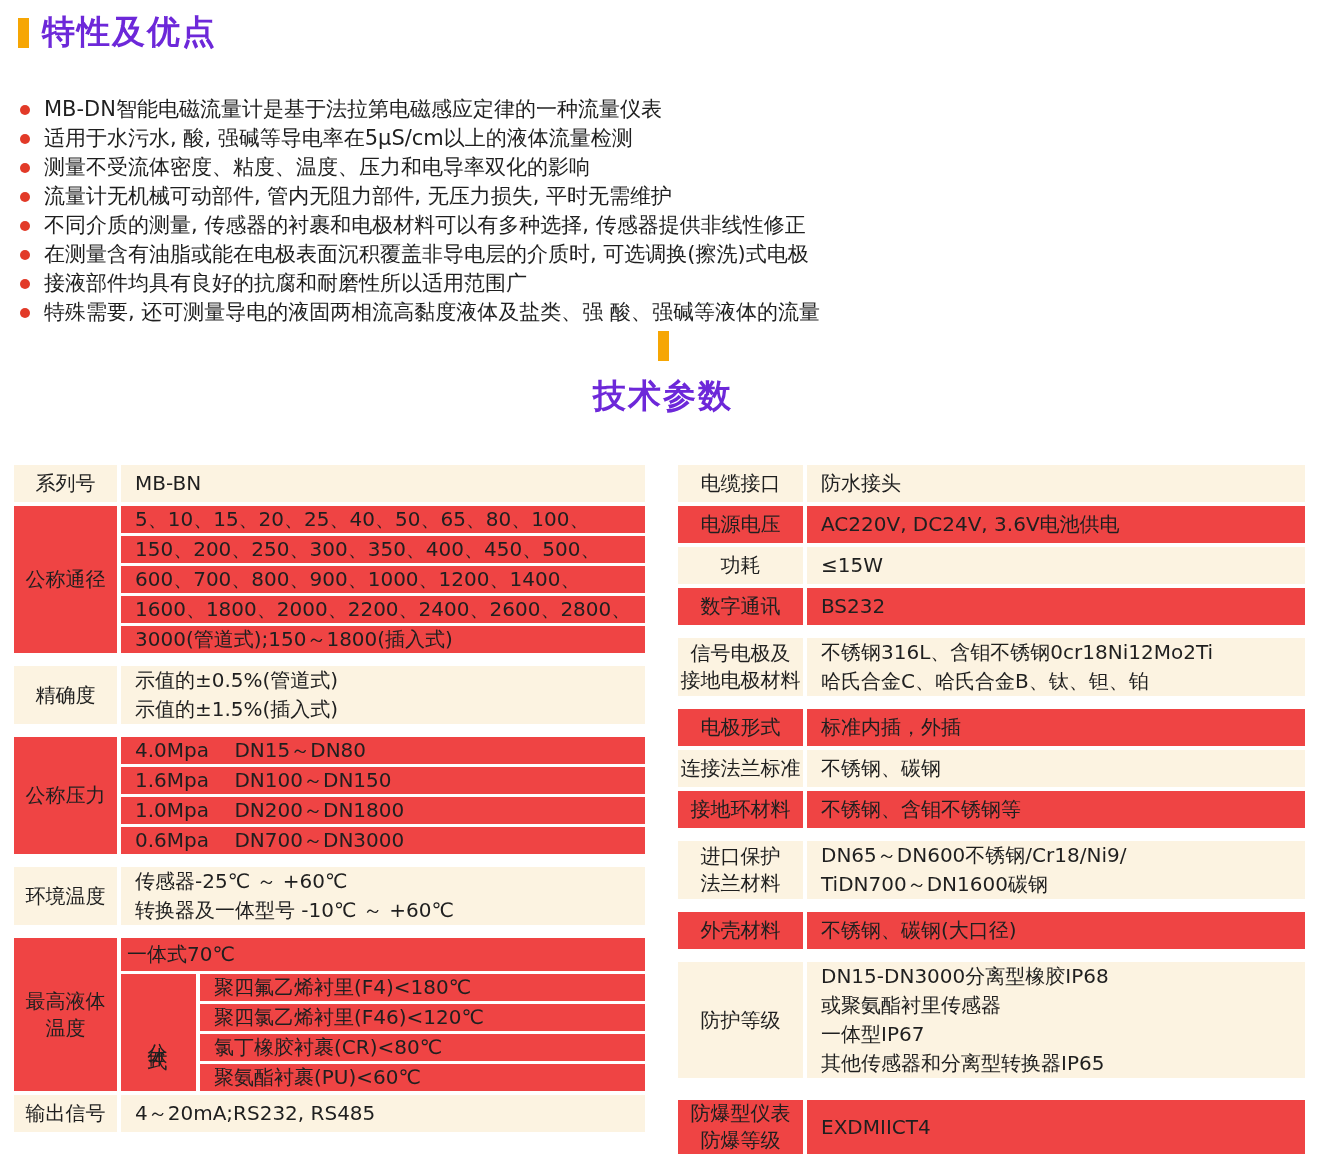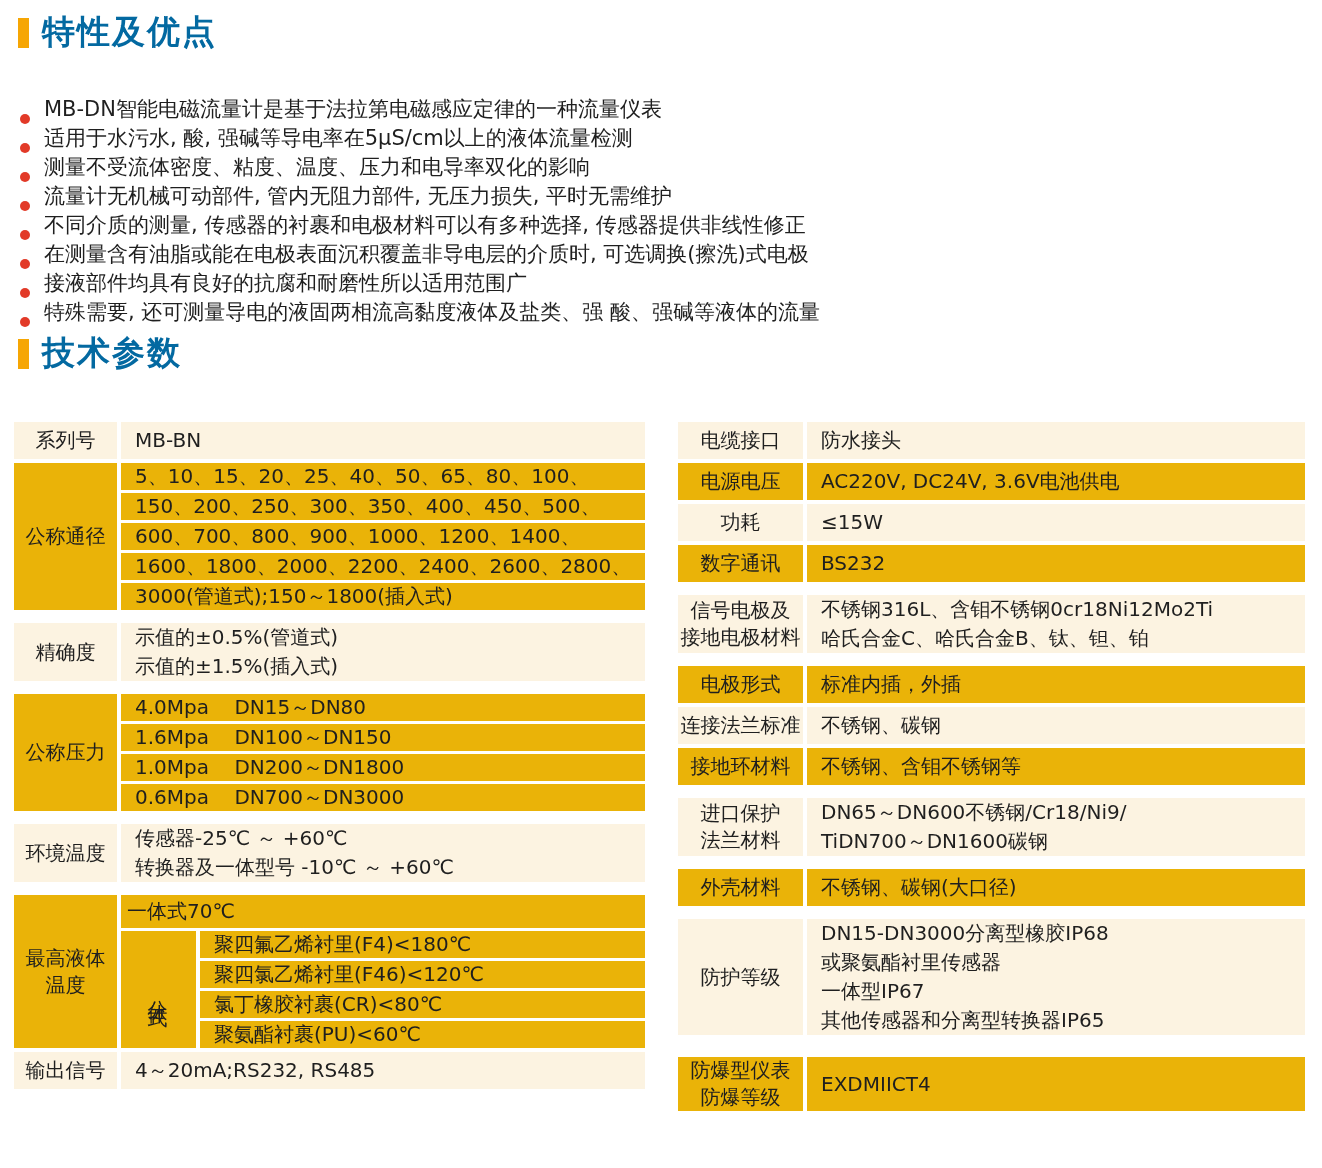--- a/index.html
+++ b/index.html
@@ -4,32 +4,32 @@
 <style>
   html,body{margin:0;padding:0;background:#ffffff;}
   body{
     width:1322px;min-height:1168px;
     font-family:"DejaVu Sans","Liberation Sans",sans-serif;
     color:#1f1f1f;box-sizing:border-box;padding:6px 14px 20px 14px;
   }
   
   .section-title{display:flex;align-items:center;gap:13px;margin:4px 0 0 4px;}
   .section-title .bar{width:11px;height:30px;background:#F6A604;}
-  .section-title .txt{color:#0369a1;font-size:33px;font-weight:bold;letter-spacing:2px;}
+  .section-title .txt{color:#6d28d9;font-size:33px;font-weight:bold;letter-spacing:2px;}
   
   .features{list-style:none;margin:40px 0 0 6px;padding:0;}
-  .features li{display:flex;align-items:flex-end;line-height:29px;font-size:21px;}
+  .features li{display:flex;align-items:flex-start;line-height:29px;font-size:21px;}
   .features .dot{flex:0 0 auto;width:10px;height:10px;border-radius:50%;background:#E23A28;margin:10px 14px 0 0;}
   
   .tables{display:flex;gap:33px;margin-top:46px;}
   .tbl{display:flex;flex-direction:column;gap:4px;}
   .tbl-left{width:631px;}
   .tbl-right{width:627px;}
   .row{display:flex;gap:4px;}
-  .bg-tan{background:#eab308;}
+  .bg-tan{background:#ef4444;}
   .bg-cream{background:#FCF3E1;}
   .lab{display:flex;flex-direction:column;align-items:center;justify-content:center;
        text-align:center;font-size:20px;line-height:27px;}
   .tbl-left .lab{width:103px;}
   .tbl-right .lab{width:125px;}
   .val{flex:1;display:flex;flex-direction:column;justify-content:center;
        padding-left:14px;font-size:20px;line-height:29px;}
   .val div{white-space:pre;}
   .h1{min-height:37px;}
   .pad{padding-top:9px;padding-bottom:9px;}
@@ -79,21 +79,21 @@
     <li>
       <span class="dot"></span>
       <span>接液部件均具有良好的抗腐和耐磨性所以适用范围广</span>
     </li>
     <li>
       <span class="dot"></span>
       <span>特殊需要, 还可测量导电的液固两相流高黏度液体及盐类、强 酸、强碱等液体的流量</span>
     </li>
   </ul>
 
-<div class="section-title" style="">
+<div class="section-title" style="flex-direction:column;">
   <span class="bar"></span>
   <span class="txt">技术参数</span>
 </div>
 
 <div class="tables">
   <div class="tbl tbl-left">
       <div class="row h1">
         <div class="lab bg-cream">
           <div>系列号</div>
         </div>

